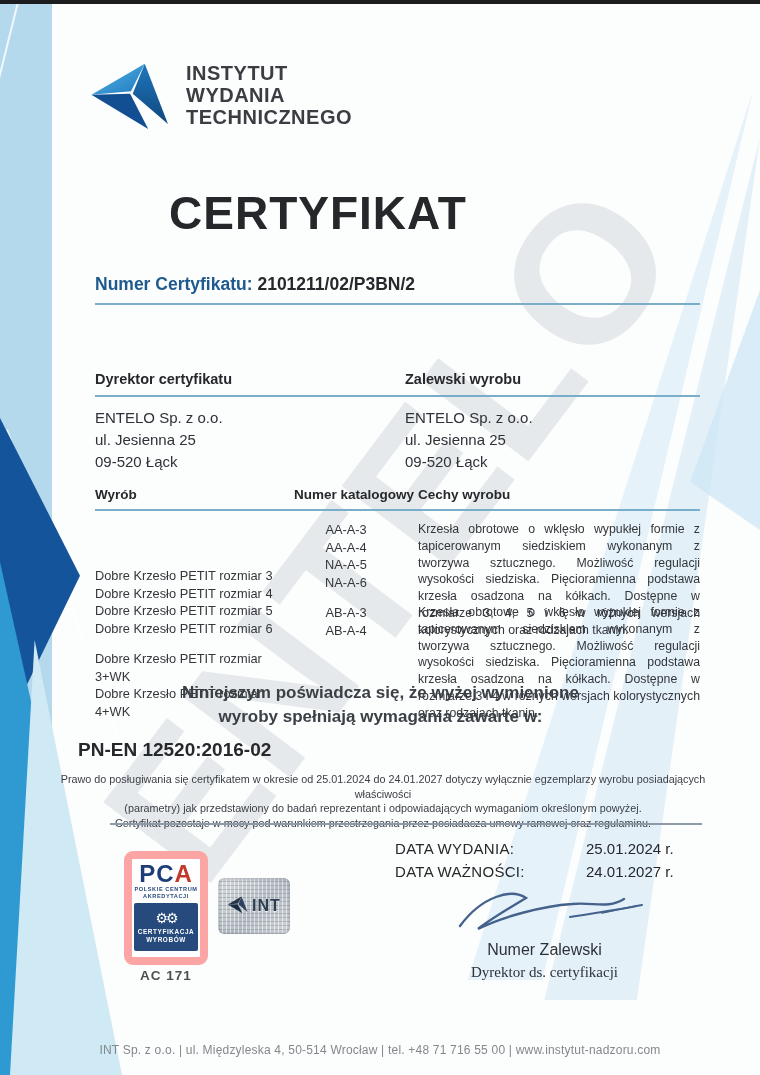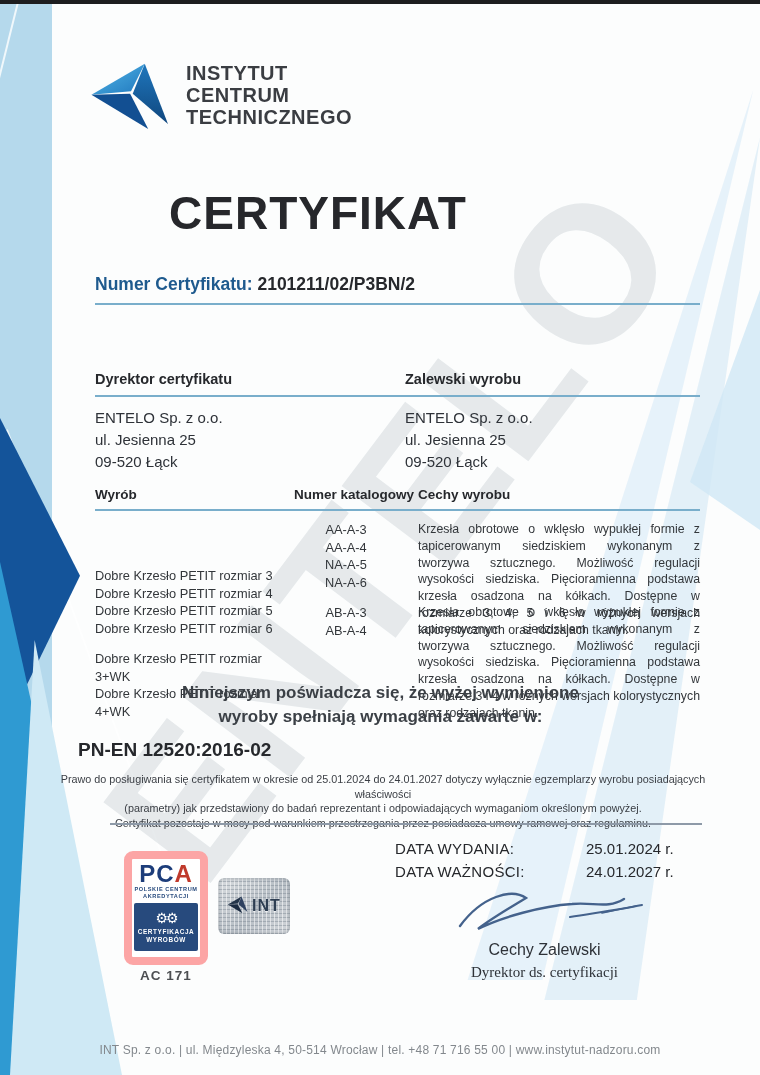--- a/index.html
+++ b/index.html
@@ -117,21 +117,21 @@
               <stop offset="1" stop-color="#10477e"></stop>
           </linearGradient>
         </defs>
         <polygon points="4,52 66,16 50,48" fill="url(#lg1)"></polygon>
         <polygon points="66,16 93,86 52,51" fill="url(#lg2)"></polygon>
         <polygon points="4,52 49,51 70,92" fill="#124f92"></polygon>
       </svg>
     </span>
     <div class="logo-text">
       <div>INSTYTUT</div>
-      <div>CENTRUM</div>
+      <div>WYDANIA</div>
       <div>TECHNICZNEGO</div>
     </div>
   </div>
 
   <div class="abs title">CERTYFIKAT</div>
 
   <div class="abs certline">
     <span class="lbl">Numer Certyfikatu:</span>
     <span class="val">2101211/02/P3BN/2</span>
   </div>
@@ -231,19 +231,19 @@
   </div>
 
   <div class="abs sig">
     <svg width="205" height="50" viewBox="0 0 205 50">
       <path d="M8 40 C30 10 60 2 74 12 C54 24 32 38 26 43 C50 31 90 20 120 18 C142 16 156 23 172 13" fill="none" stroke="#44628c" stroke-width="2.4" stroke-linecap="round"></path>
       <path d="M118 31 C142 27 166 24 190 19" fill="none" stroke="#44628c" stroke-width="2" stroke-linecap="round"></path>
       <path d="M150 27 C162 24 174 22 184 20" fill="none" stroke="#44628c" stroke-width="1.6" stroke-linecap="round"></path>
     </svg>
   </div>
   <div class="abs sig-name">
-    <div>Cechy Zalewski</div>
+    <div>Numer Zalewski</div>
     <div class="sig-title">Dyrektor ds. certyfikacji</div>
   </div>
 
   <div class="abs footer">INT Sp. z o.o.  |  ul. Międzyleska 4, 50-514 Wrocław  |  tel.  +48 71 716 55 00  |  www.instytut-nadzoru.com</div>
 
 </div>
 
 </body></html>

